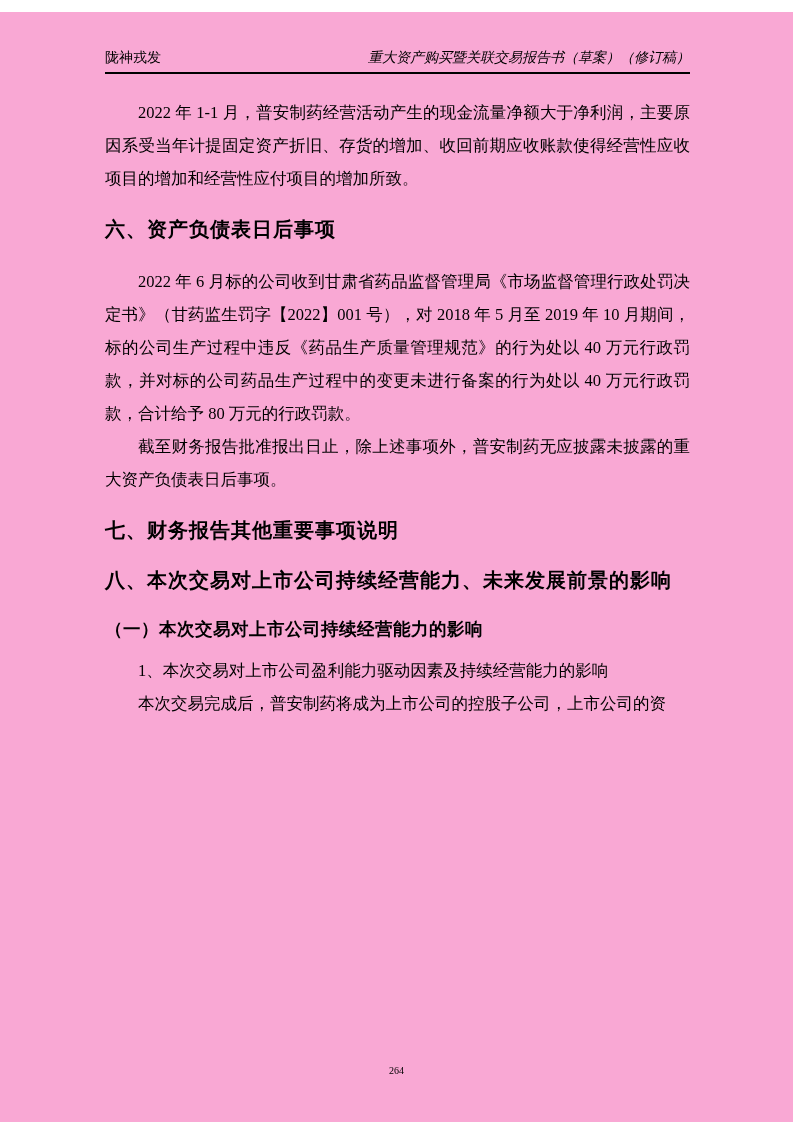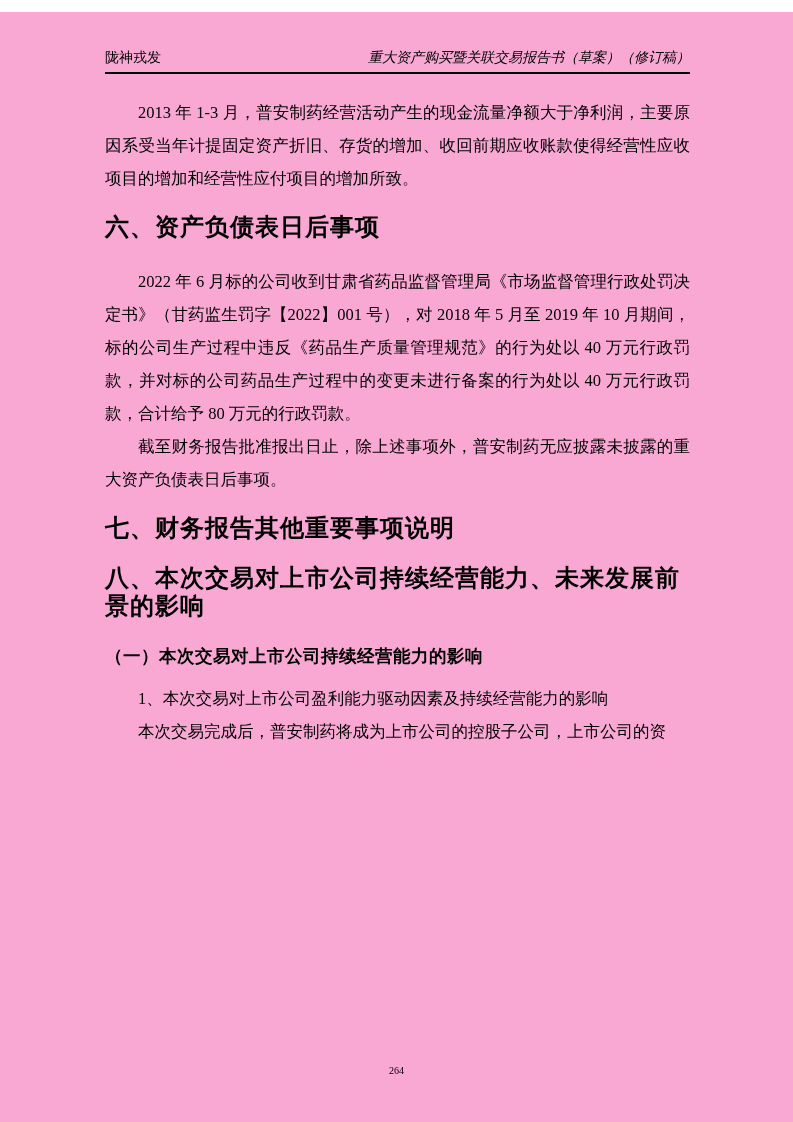--- a/index.html
+++ b/index.html
@@ -33,30 +33,30 @@
   .doc-body { margin-top: 22px; }
   .doc-body p {
     margin: 0;
     font-size: 16.5px;
     line-height: 33px;
     text-align: justify;
     text-indent: 2em;
     word-break: break-all;
   }
   h2.sec-title {
-    font-family: Liberation Mono, monospace;
+    font-family: Liberation Sans, sans-serif;
     font-weight: bold;
-    font-size: 24px;
+    font-size: 20px;
     line-height: 28px;
     margin: 20px 0 22px 0;
     text-indent: 0;
     letter-spacing: 1px;
   }
   h3.sub-title {
-    font-family: Liberation Mono, monospace;
+    font-family: Liberation Sans, sans-serif;
     font-weight: bold;
     font-size: 17.5px;
     line-height: 26px;
     margin: 18px 0 12px 0;
     text-indent: 0;
     letter-spacing: 0.5px;
   }
   .doc-footer {
     position: absolute;
     left: 0;
@@ -72,21 +72,21 @@
 
 <div class="page">
 
   <div class="doc-header">
     <span class="hdr-left">陇神戎发</span>
     <span class="hdr-right">重大资产购买暨关联交易报告书（草案）（修订稿）</span>
   </div>
 
   <div class="doc-body">
 
-    <p>2013 年 1-3 月，普安制药经营活动产生的现金流量净额大于净利润，主要原因系受当年计提固定资产折旧、存货的增加、收回前期应收账款使得经营性应收项目的增加和经营性应付项目的增加所致。</p>
+    <p>2022 年 1-1 月，普安制药经营活动产生的现金流量净额大于净利润，主要原因系受当年计提固定资产折旧、存货的增加、收回前期应收账款使得经营性应收项目的增加和经营性应付项目的增加所致。</p>
 
     <h2 class="sec-title">六、资产负债表日后事项</h2>
 
     <p>2022 年 6 月标的公司收到甘肃省药品监督管理局《市场监督管理行政处罚决定书》（甘药监生罚字【2022】001 号），对 2018 年 5 月至 2019 年 10 月期间，标的公司生产过程中违反《药品生产质量管理规范》的行为处以 40 万元行政罚款，并对标的公司药品生产过程中的变更未进行备案的行为处以 40 万元行政罚款，合计给予 80 万元的行政罚款。</p>
 
     <p>截至财务报告批准报出日止，除上述事项外，普安制药无应披露未披露的重大资产负债表日后事项。</p>
 
     <h2 class="sec-title">七、财务报告其他重要事项说明</h2>
 
 

